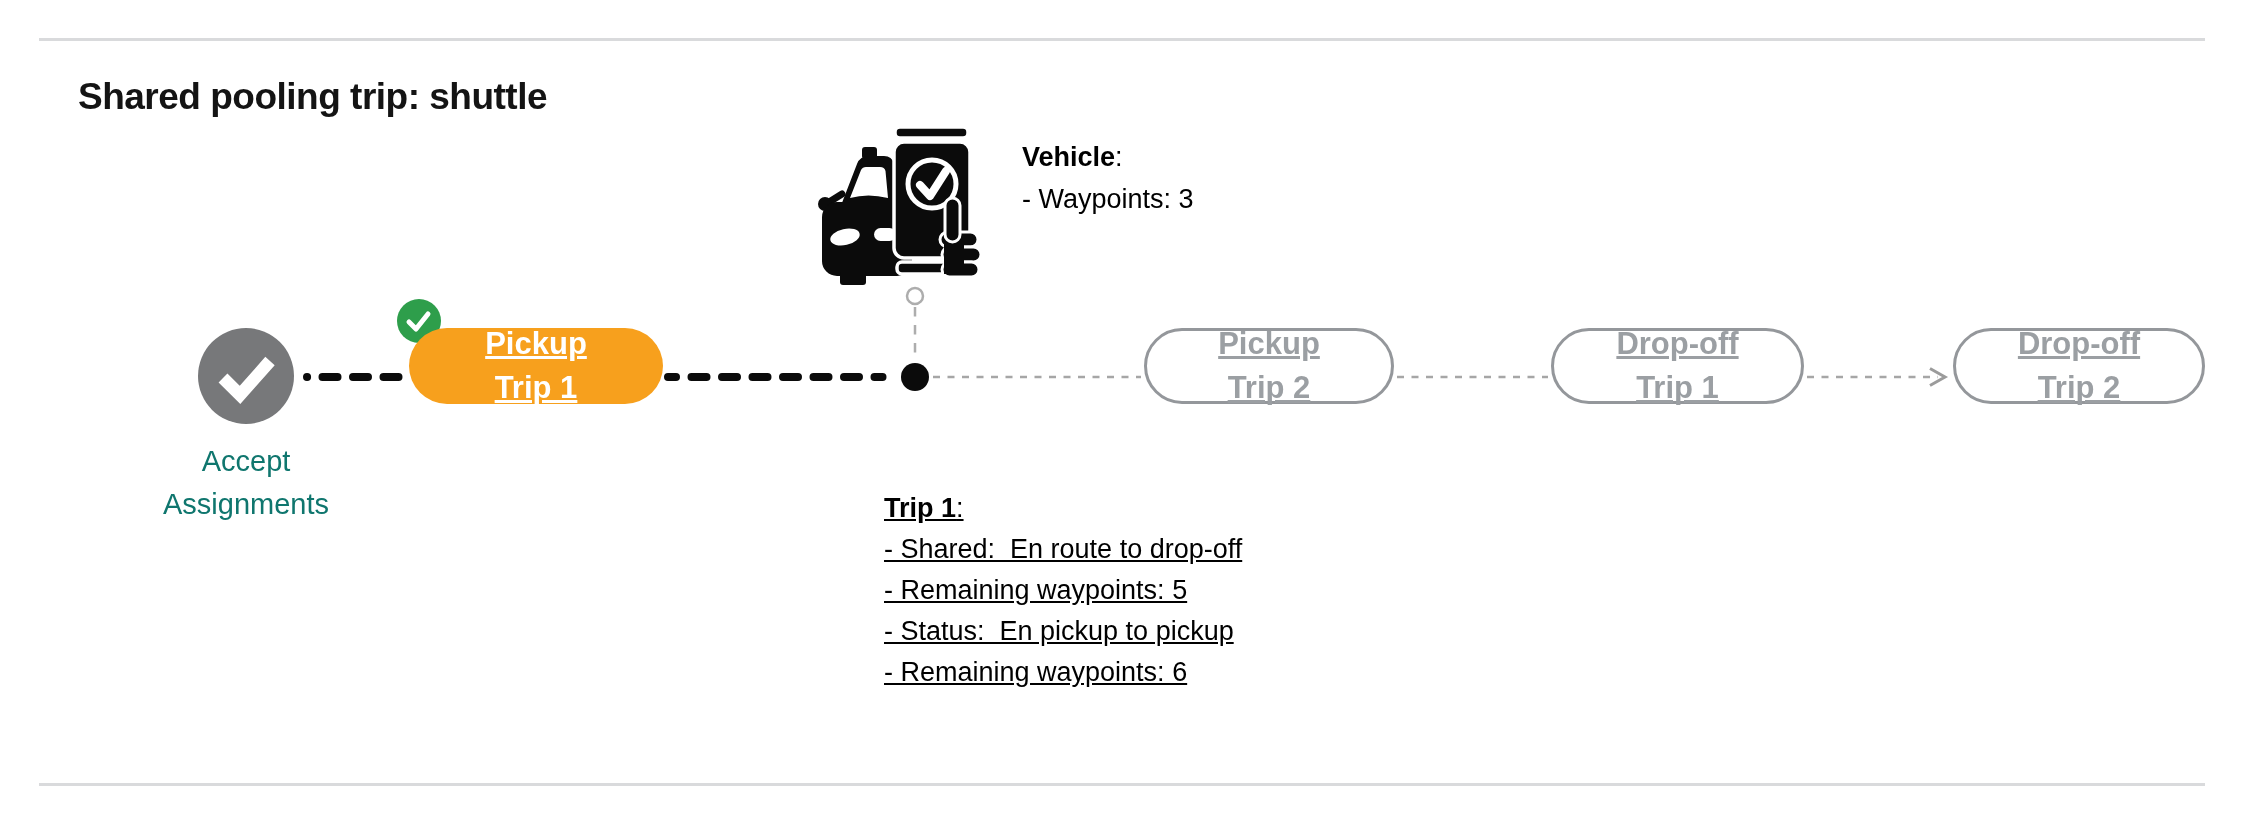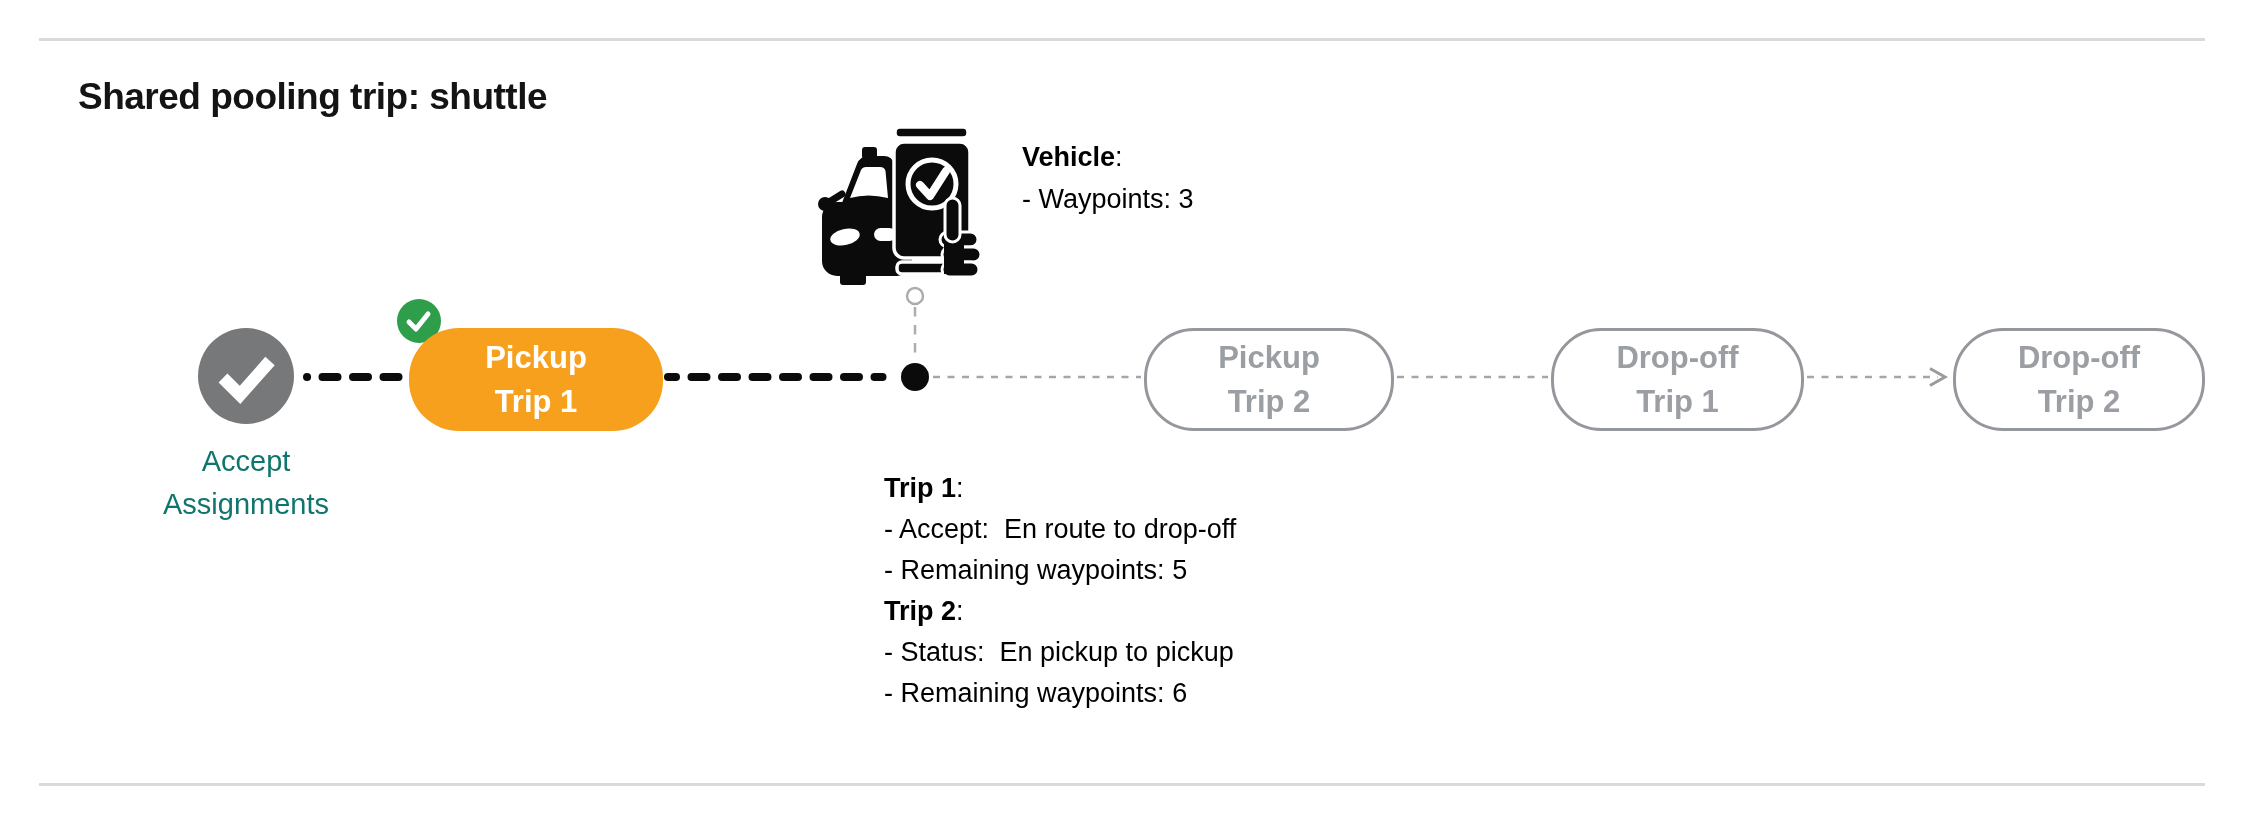--- a/index.html
+++ b/index.html
@@ -13,32 +13,32 @@
   .title{
     position:absolute;left:66px;top:64px;margin:12px;
     font-size:37px;font-weight:700;color:#141414;letter-spacing:-0.5px;
   }
   .connectors{position:absolute;left:0;top:0;pointer-events:none;}
   .vehicle-icon{position:absolute;left:818px;top:124px;width:164px;height:164px;}
   .info{position:absolute;font-size:27px;line-height:42px;color:#000000;}
   .info .b{font-weight:700;}
   .pre{white-space:pre;}
   .vehicle-info{left:1022px;top:136px;}
-  .trip-info{left:884px;top:468px;line-height:41px;}
+  .trip-info{left:884px;top:488px;line-height:41px;text-decoration:underline;}
   .node-circle{position:absolute;left:198px;top:328px;width:96px;height:96px;cursor:pointer;}
   .node-label{
     position:absolute;left:86px;top:440px;width:320px;text-align:center;
     font-size:29px;line-height:43px;color:#0f766e;
   }
   .badge{position:absolute;left:397px;top:299px;width:44px;height:44px;z-index:1;}
   .pill{
-    position:absolute;top:328px;height:103px;border-radius:50px;box-sizing:border-box;
+    position:absolute;top:328px;height:76px;border-radius:50px;box-sizing:border-box;
     display:flex;flex-direction:column;align-items:center;justify-content:center;
     font-size:31px;font-weight:700;line-height:44px;z-index:2;cursor:pointer;
-    background:#fff;border:3px solid #94979B;color:#9B9FA3;
+    background:#fff;border:3px solid #94979B;color:#9B9FA3;text-decoration:underline;
   }
   .pill.active{background:#F7A01D;border:none;color:#fff;}
   .pill-1{left:409px;width:254px;}
   .pill-2{left:1144px;width:250px;}
   .pill-3{left:1551px;width:253px;}
   .pill-4{left:1953px;width:252px;}
 </style>
 </head>
 <body>
 
@@ -136,18 +136,17 @@
   <span>Drop-off</span>
   <span>Trip 1</span>
 </div>
 <div class="pill pill-4">
   <span>Drop-off</span>
   <span>Trip 2</span>
 </div>
 
 <div class="info trip-info">
   <div><span class="b">Trip 1</span><span>:</span></div>
-  <div class="pre">- Accept:  En route to drop-off</div>
+  <div class="pre">- Shared:  En route to drop-off</div>
   <div class="pre">- Remaining waypoints: 5</div>
-  <div><span class="b">Trip 2</span><span>:</span></div>
   <div class="pre">- Status:  En pickup to pickup</div>
   <div class="pre">- Remaining waypoints: 6</div>
 </div>
 
 </body></html>

